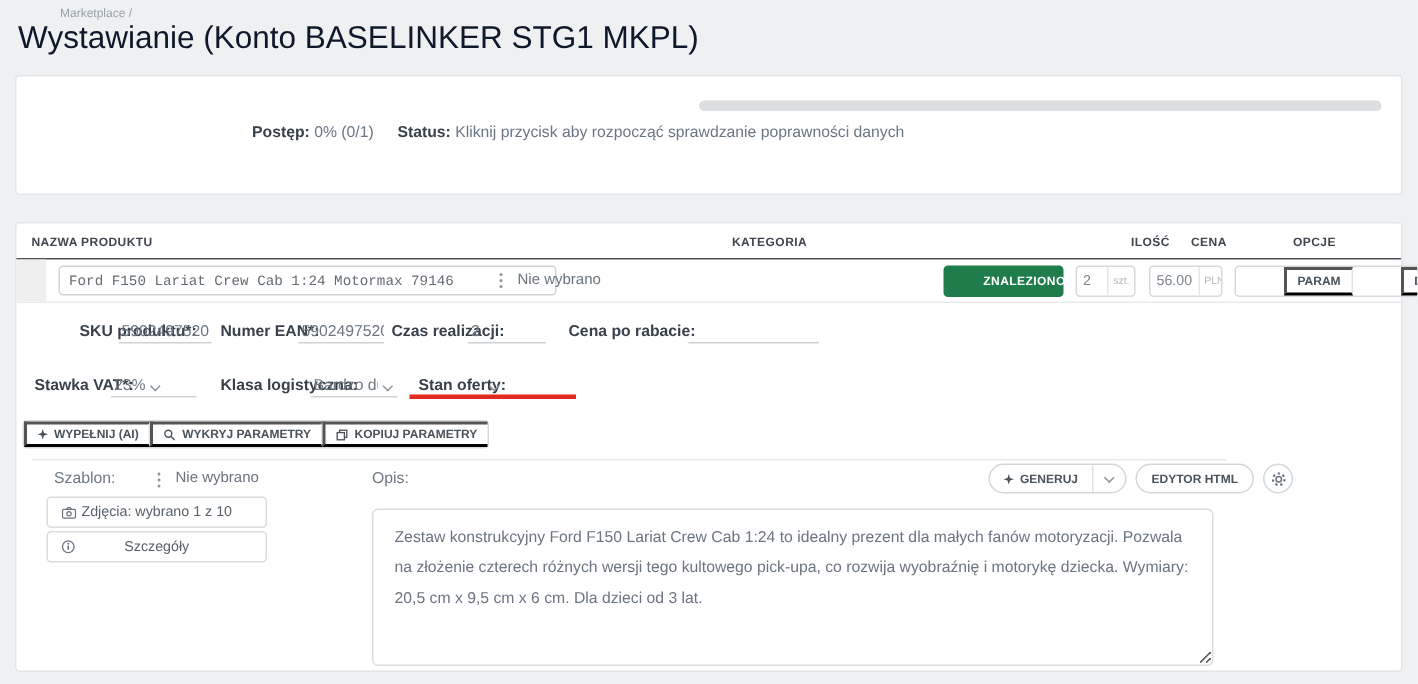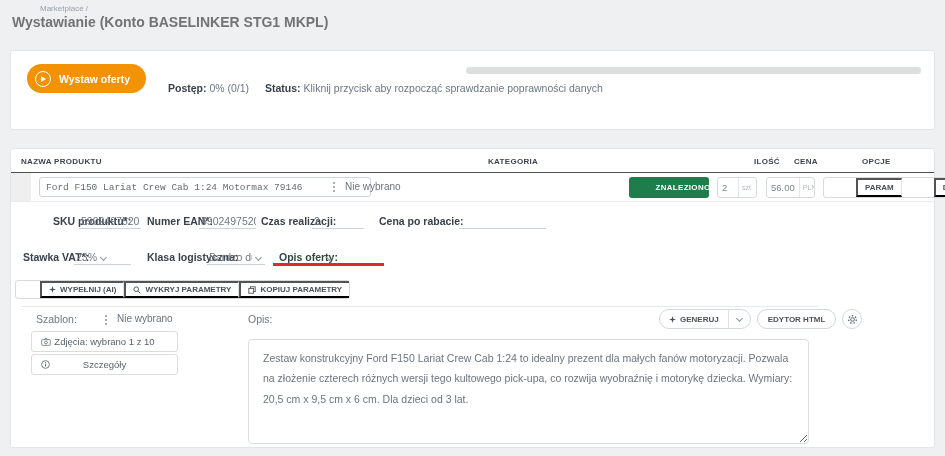--- a/index.html
+++ b/index.html
@@ -6,21 +6,21 @@
   html,body { background:#eef0f2; }
   #app {
     position:relative; width:945px; height:456px; overflow:hidden;
     background:#eef0f2; font-family:"Liberation Sans", sans-serif; color:#39414b;
   }
   .abs { position:absolute; }
   .card { position:absolute; background:#fff; border:1px solid #e2e5e8; border-radius:3px; }
 
   
   .breadcrumb { left:12px; top:4px; font-size:8px; color:#98a1ab;padding-left:28px; }
-  .page-title { left:12px; top:14px; font-size:14px; color:#737373; font-weight:700; }
+  .page-title { left:12px; top:14px; font-size:21px; color:#0f172a; font-weight:400; }
 
   
   #card-actions { left:10px; top:50px; width:925px; height:80px; }
   .btn-wystaw {
     position:absolute; left:16px; top:13px; height:29px; padding:0 16px 0 8px;
     background:#f39204; border:none; border-radius:15px; color:#fff;
     font-weight:bold; font-size:10.5px; display:flex; align-items:center; gap:8px; cursor:pointer;
     font-family:"Liberation Sans", sans-serif;
   }
   .play-circle { width:16px; height:16px; border:1.4px solid #fff; border-radius:50%;
@@ -70,21 +70,21 @@
   .params-divider { position:absolute; left:10px; top:157px; width:797px; border-bottom:1px solid #e7eaec; }
 
   .p-label { position:absolute; font-size:10.5px; font-weight:bold; color:#39414b; }
   .p-field { position:absolute; font-size:10.5px; color:#6e7781; border-bottom:1px solid #cdd2d7;
     height:16px; display:flex; align-items:flex-end; padding:0 2px 1px 2px; white-space:nowrap; overflow:hidden; cursor:text; }
   .p-select { cursor:pointer; justify-content:flex-start; }
   .chev { width:5px; height:5px; border-right:1.3px solid #8b949c; border-bottom:1.3px solid #8b949c;
     transform:rotate(45deg); display:inline-block; margin:0 2px 3px 4px; flex:none; }
   .red-underline { position:absolute; left:262px; top:114px; width:111px; height:3px; background:#e02b20; }
 
-  .seg-bar { position:absolute; left:4px; top:131px; display:flex; border:1px solid #d6dadd; border-radius:3px; background:#fff; height:19px;padding-left:24px; }
+  .seg-bar { position:absolute; left:4px; top:131px; display:flex; border:1px solid #d6dadd; border-radius:3px; background:#fff; height:19px; }
   .seg-btn { display:flex; align-items:center; gap:4px; padding:0 7px; font-size:8px; font-weight:bold; color:#4a525a;
     border-right:1px solid #e0e3e6; background:none; cursor:pointer; font-family:"Liberation Sans",sans-serif; }
   .seg-btn:last-child { border-right:none; }
 
   .tmpl-label { position:absolute; left:25px; top:164px; font-size:10.5px; color:#6e7781; }
   .tmpl-dots { position:absolute; left:94px; top:166px; cursor:pointer; }
   .tmpl-value { position:absolute; left:106px; top:164px; font-size:10px; color:#6a737d; }
   .side-btn { position:absolute; left:20px; width:147px; height:21px; border:1px solid #d9dde0; border-radius:3px;
     background:#fff; font-size:9.5px; color:#59616a; cursor:pointer; display:flex; align-items:center; justify-content:center;
     font-family:"Liberation Sans",sans-serif; }
@@ -112,26 +112,20 @@
 </style>
 </head>
 <body>
 
 <div id="app">
 
   <div class="abs breadcrumb">Marketplace /</div>
   <div class="abs page-title">Wystawianie (Konto BASELINKER STG1 MKPL)</div>
 
   <div class="card" id="card-actions">
-    <button class="btn-wystaw">
-      <span class="play-circle">
-          <span class="play-tri"></span>
-        </span>
-      <span>Wystaw oferty</span>
-    </button>
     <div class="progress-track">
       <div class="progress-fill" style="width: 0%;"></div>
     </div>
     <div class="status-line">
       <b>Postęp:</b>
       <span>0% (0/1)</span>
       <span class="status-sp"></span>
       <b>Status:</b>
       <span>Kliknij przycisk aby rozpocząć sprawdzanie poprawności danych</span>
     </div>
@@ -206,21 +200,21 @@
     <span class="p-label" style="left:12px; top:102px;">Stawka VAT*:</span>
     <div class="p-field p-select" style="left:63px; top:100px; width:57px;">
       <span>23%</span>
       <span class="chev"></span>
     </div>
     <span class="p-label" style="left:136px; top:102px;">Klasa logistyczna:</span>
     <div class="p-field p-select" style="left:196px; top:100px; width:58px;">
       <span style="max-width:44px; overflow:hidden;">Bardzo duże</span>
       <span class="chev"></span>
     </div>
-    <span class="p-label" style="left:268px; top:102px;">Opis oferty:</span>
+    <span class="p-label" style="left:268px; top:102px;">Stan oferty:</span>
     <div class="p-field p-select" style="left:310px; top:100px; width:58px;">
       <span></span>
       <span class="chev"></span>
     </div>
     <div class="red-underline"></div>
 
     <div class="seg-bar">
       <button class="seg-btn">
         <svg width="7" height="7" viewBox="0 0 10 10">
           <path d="M5 0 L6.2 3.8 L10 5 L6.2 6.2 L5 10 L3.8 6.2 L0 5 L3.8 3.8 Z" fill="#4a525a"></path>

